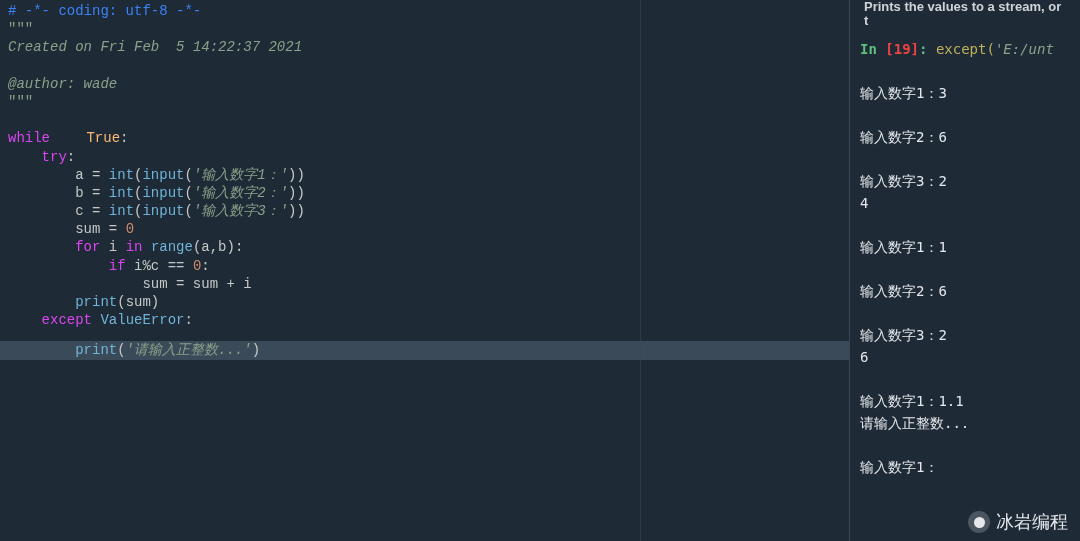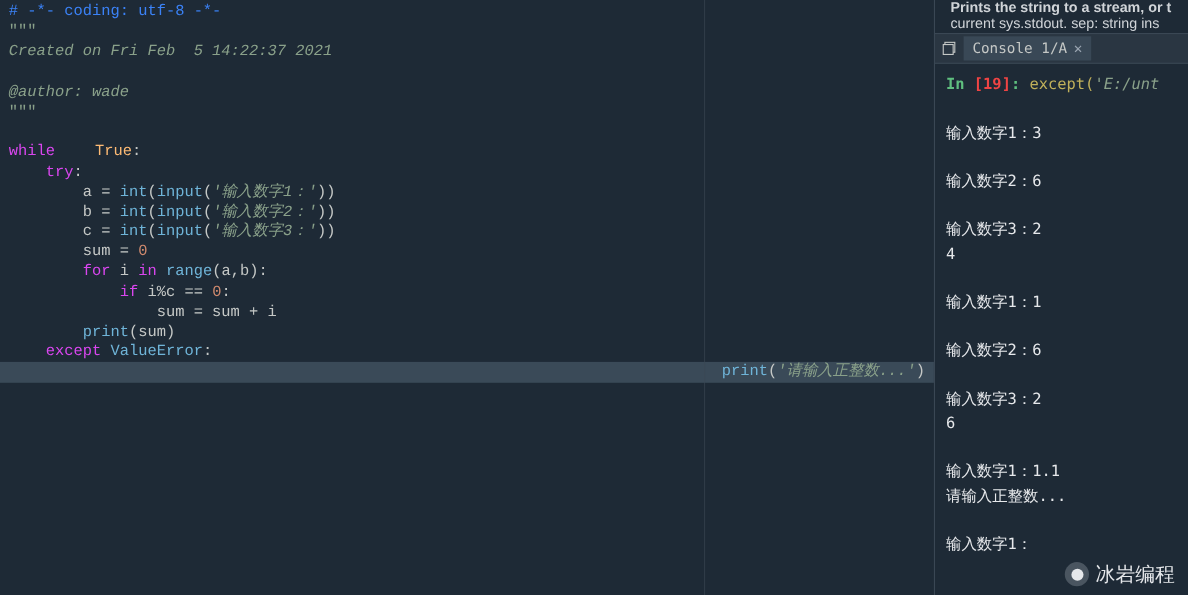--- a/index.html
+++ b/index.html
@@ -17,21 +17,21 @@
   background: #1e2a36;
   border-right: 1px solid #3a4754;
   position: relative;
 }
 .editor-content {
   padding: 2px 8px;
   line-height: 18.2px;
   white-space: pre;
 }
 .line { height: 18.2px; }
-.line.hl { background: #3a4a58; margin: 0 -8px; padding: 0 8px; text-align: right; }
+.line.hl { background: #3a4a58; margin: 12px -8px; padding: 0 8px; }
 .ruler {
   position: absolute; top: 0; bottom: 0;
   left: 640px; width: 1px;
   background: #3a4754; opacity: 0.6;
 }
 .right {
   flex: 1; display: flex; flex-direction: column;
   background: #1e2a36;
 }
 .doc-snippet {
@@ -102,36 +102,24 @@
 </head>
 <body>
 
 <div class="editor">
   <div class="ruler"></div>
   <div class="editor-content" id="editor-content"><div class="line"><span class="c-cmt"># -*- coding: utf-8 -*-</span></div><div class="line"><span class="c-trip">"""</span></div><div class="line"><span class="c-str">Created on Fri Feb  5 14:22:37 2021</span></div><div class="line"><span class="c-str"></span></div><div class="line"><span class="c-str">@author: wade</span></div><div class="line"><span class="c-trip">"""</span></div><div class="line"><span> </span></div><div class="line"><span class="c-kw">while</span><span> </span><span class="c-kw2">True</span><span class="c-op">:</span></div><div class="line"><span>    </span><span class="c-kw">try</span><span class="c-op">:</span></div><div class="line"><span>        a </span><span class="c-op">=</span><span> </span><span class="c-fn">int</span><span>(</span><span class="c-fn">input</span><span>(</span><span class="c-str">'输入数字1：'</span><span>))</span></div><div class="line"><span>        b </span><span class="c-op">=</span><span> </span><span class="c-fn">int</span><span>(</span><span class="c-fn">input</span><span>(</span><span class="c-str">'输入数字2：'</span><span>))</span></div><div class="line"><span>        c </span><span class="c-op">=</span><span> </span><span class="c-fn">int</span><span>(</span><span class="c-fn">input</span><span>(</span><span class="c-str">'输入数字3：'</span><span>))</span></div><div class="line"><span>        sum </span><span class="c-op">=</span><span> </span><span class="c-num">0</span></div><div class="line"><span>        </span><span class="c-kw">for</span><span> i </span><span class="c-kw">in</span><span> </span><span class="c-fn">range</span><span>(a,b):</span></div><div class="line"><span>            </span><span class="c-kw">if</span><span> i</span><span class="c-op">%</span><span>c </span><span class="c-op">==</span><span> </span><span class="c-num">0</span><span>:</span></div><div class="line"><span>                sum </span><span class="c-op">=</span><span> sum </span><span class="c-op">+</span><span> i</span></div><div class="line"><span>        </span><span class="c-fn">print</span><span>(sum)</span></div><div class="line"><span>    </span><span class="c-kw">except</span><span> </span><span class="c-fn">ValueError</span><span>:</span></div><div class="line hl"><span>        </span><span class="c-fn">print</span><span>(</span><span class="c-str">'请输入正整数...'</span><span>)</span></div></div>
 </div>
 
 <div class="right">
   <div class="doc-snippet">
-    <div class="b">Prints the string to a stream, or t</div>
+    <div class="b">Prints the values to a stream, or t</div>
     <div>current sys.stdout. sep: string ins</div>
   </div>
 
-  <div class="tab-bar">
-    <span class="win-icon">
-      <svg viewBox="0 0 14 14">
-          <rect x="3" y="1.5" width="9" height="9" fill="none" stroke="#c5c8c6" stroke-width="1"></rect>
-          <rect x="1.5" y="3.5" width="9" height="9" fill="#2a3642" stroke="#c5c8c6" stroke-width="1"></rect>
-        </svg>
-    </span>
-    <div class="tab">
-      <span>Console 1/A</span>
-      <span class="close">✕</span>
-    </div>
-  </div>
 
   <div class="console">
     <div class="cline"><span class="c-in">In </span><span class="c-idx">[19]</span><span class="c-in">: </span><span class="c-run">except(</span><span class="c-str">'E:/unt</span></div>
     <div id="console-lines">
         <div class="cline">&nbsp;</div>
         <div class="cline">输入数字1：3</div>
         <div class="cline">&nbsp;</div>
         <div class="cline">输入数字2：6</div>
         <div class="cline">&nbsp;</div>
         <div class="cline">输入数字3：2</div>

